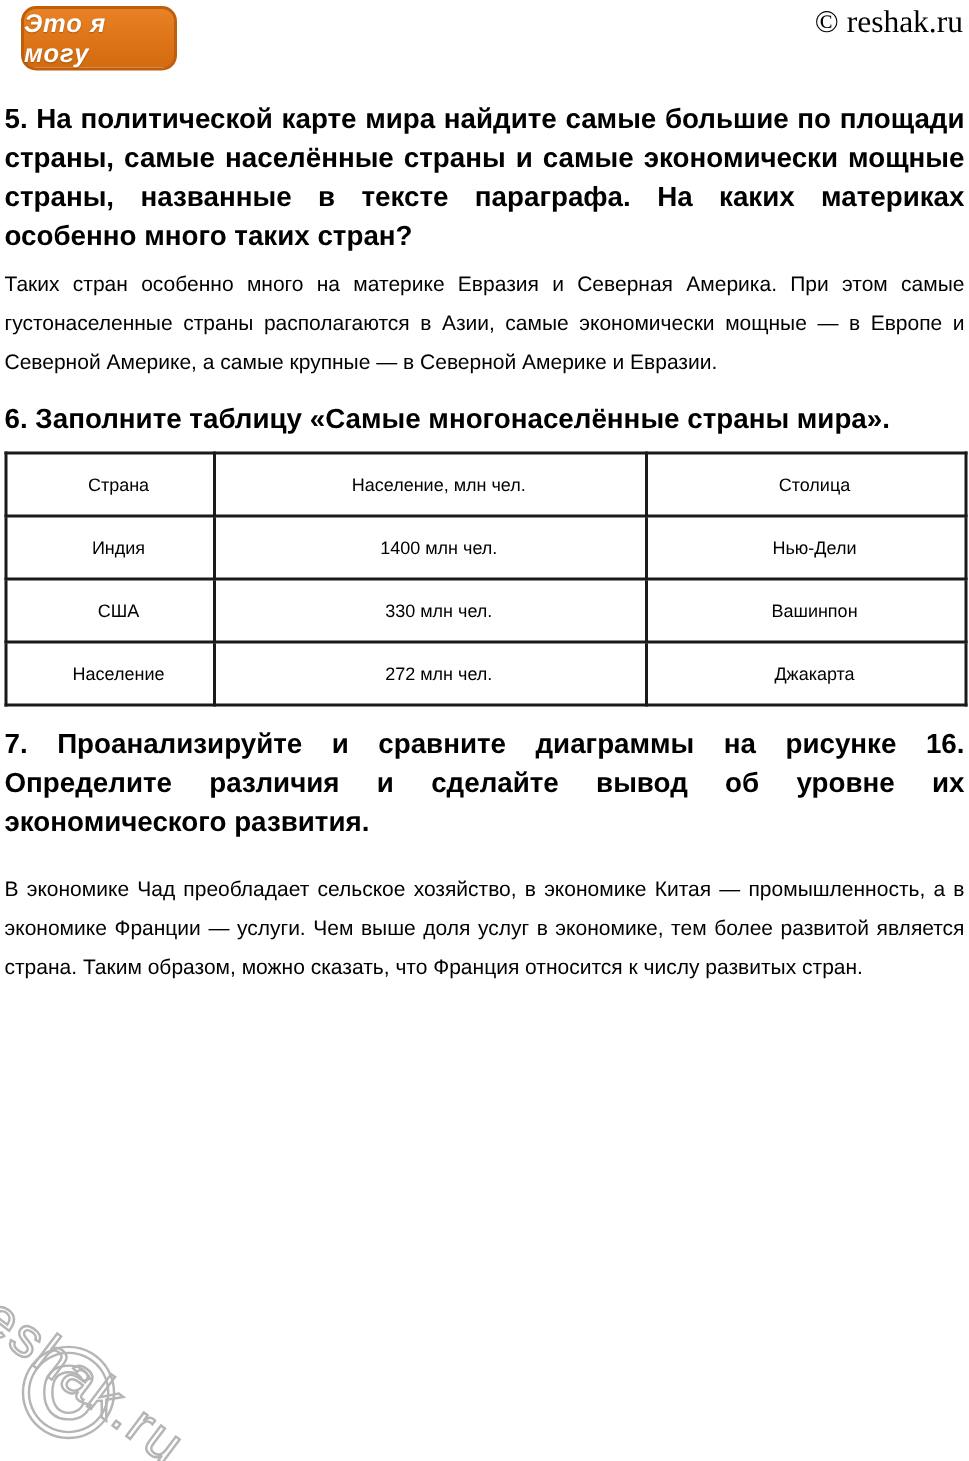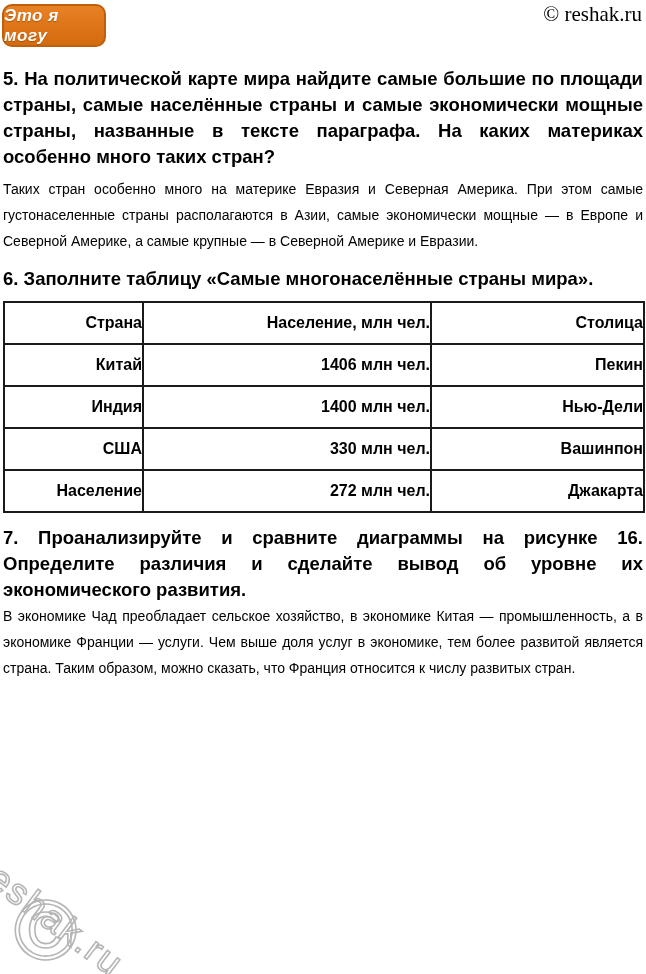--- a/index.html
+++ b/index.html
@@ -11,21 +11,21 @@
     color: #000000;
     position: relative;
   }
   .page {
     position: relative;
     width: 640px;
     margin: 0 auto;
     z-index: 1;
   }
   
-  .header { position: relative; height: 58px; }
+  .header { position: relative; height: 58px; margin-left: 12px; }
   .badge {
     position: absolute; left: -1px; top: 4px;
     width: 100px; height: 39px;
     background: linear-gradient(180deg, #e88226 0%, #dd7417 55%, #d36c10 100%);
     border: 2px solid #c05f0b;
     border-radius: 10px;
     color: #ffffff;
     font-weight: bold; font-style: italic;
     font-size: 17px;
     display: flex; align-items: center; justify-content: center;
@@ -39,35 +39,35 @@
     white-space: nowrap;
   }
   
   p { margin: 0; text-align: justify; line-height: 26px; }
   .q { font-weight: bold; font-size: 18.5px; }
   .a { font-weight: normal; font-size: 14px; }
   .q5 { margin-top: 8px; }
   .a5 { margin-top: 6px; }
   .q6 { margin-top: 12px; }
   .q7 { margin-top: 12px; }
-  .a7 { margin-top: 0; }
+  .a7 { margin-top: 18px; }
   
   table {
     border-collapse: collapse;
     width: 640px;
     margin-top: 9px;
     table-layout: fixed;
   }
   th, td {
     border: 2px solid #1a1a1a;
     height: 40px;
     padding: 0 0 0 11px;
-    font-size: 16px;
-    font-weight: bold;
-    text-align: right;
+    font-size: 12px;
+    font-weight: normal;
+    text-align: center;
     vertical-align: middle;
     white-space: nowrap;
     overflow: hidden;
   }
   col.c1 { width: 139px; }
   col.c2 { width: 288px; }
   col.c3 { width: 213px; }
   
   .wm {
     position: absolute;
@@ -115,25 +115,20 @@
         <col class="c2">
         <col class="c3">
       </colgroup>
     <tbody>
       <tr>
         <th>Страна</th>
         <th>Население, млн чел.</th>
         <th>Столица</th>
       </tr>
       <tr>
-        <td>Китай</td>
-        <td>1406 млн чел.</td>
-        <td>Пекин</td>
-      </tr>
-      <tr>
         <td>Индия</td>
         <td>1400 млн чел.</td>
         <td>Нью-Дели</td>
       </tr>
       <tr>
         <td>США</td>
         <td>330 млн чел.</td>
         <td>Вашинпон</td>
       </tr>
       <tr>

